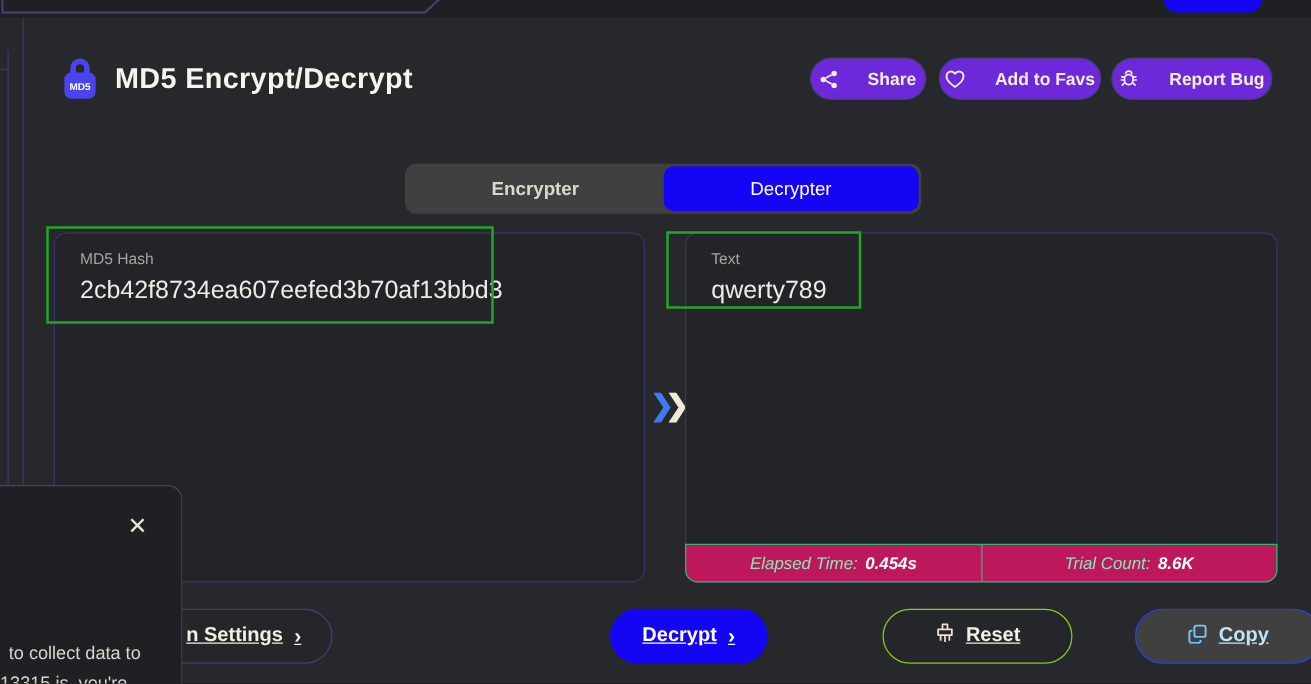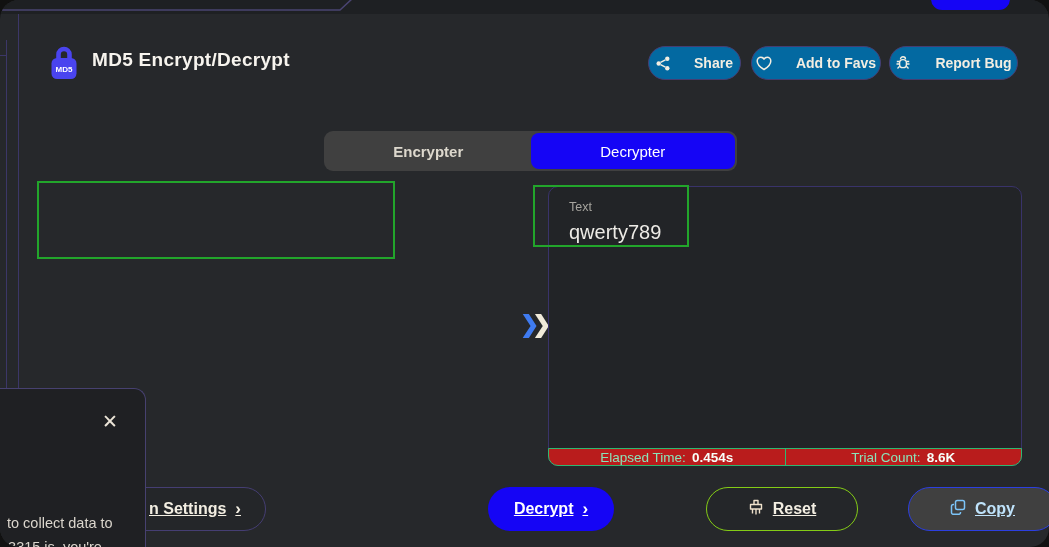--- a/index.html
+++ b/index.html
@@ -1,40 +1,40 @@
 <!DOCTYPE html>
 <html><head>
 <meta charset="utf-8">
 <style>
   * { margin:0; padding:0; box-sizing:border-box; }
   body { background:#111; }
   .screen {
     position:relative; width:1049px; height:547px; overflow:hidden;
-    background:#26282b; font-family:"Liberation Sans", sans-serif;border-radius:19px;
+    background:#26282b; font-family:"Liberation Sans", sans-serif;
   }
   
   .topbar { position:absolute; left:0; top:0; width:1049px; height:14px; background:#1e2023; }
   .top-tab-outline { position:absolute; left:0; top:0; }
   .top-blue-button {
     position:absolute; left:931px; top:-12px; width:79px; height:22px;
     background:#1505f5; border-radius:11px; cursor:pointer;
   }
   .chrome-vline1 { position:absolute; left:6px; top:40px; height:348px; width:0; border-left:1px solid #3c3768; }
   .chrome-vline2 { position:absolute; left:18px; top:14px; height:374px; width:0; border-left:1px solid #3c3768; }
   .chrome-hline  { position:absolute; left:0; top:55px; width:6px; height:0; border-top:1px solid #3c3768; }
 
   
   .app-icon { position:absolute; left:50px; top:45px; width:28px; height:35px; }
   .page-title {
-    position:absolute; left:92px; top:49px; font-size:19px; font-weight:700;
+    position:absolute; left:92px; top:49px; font-size:23px; font-weight:700;
     color:#f7f4ee; letter-spacing:.3px;
   }
   .hdr-btn {
     position:absolute; top:46px; height:34px; border:1px solid #453e73; border-radius:17px;
-    background:#0369a1; display:flex; align-items:center; justify-content:center; gap:24px;
+    background:#6d28d9; display:flex; align-items:center; justify-content:center; gap:24px;
     color:#f3eee2; font-size:14px; font-weight:700; cursor:pointer;
   }
   .hdr-btn svg { display:block; }
   .btn-share { left:648px; width:93px; }
   .btn-favs  { left:751px; width:130px; }
   .btn-bug   { left:889px; width:129px; }
 
   
   .tab-switcher {
     position:absolute; left:324px; top:131px; width:413px; height:40px;
@@ -48,23 +48,23 @@
   .panel {
     position:absolute; top:186px; height:280px; background:#222427;
     border:1px solid #39336a; border-radius:10px; padding:13px 20px; cursor:text;
   }
   .panel-left  { left:43px;  width:473px; }
   .panel-right { left:548px; width:474px; }
   .field-label { font-size:12.5px; color:#a6a49e; margin-bottom:7px; }
   .field-value { font-size:20px; color:#edebe6; }
 
   .stats-bar {
-    position:absolute; left:-1px; right:-1px; bottom:-1px; height:18px;
-    background:#b91c1c; border:1px solid #2eb872; border-radius:0 0 10px 10px;
-    display:flex; overflow:hidden;
+    position:absolute; left:-1px; right:-1px; bottom:-1px; height:31px;
+    background:#be185d; border:1px solid #2eb872; border-radius:0 0 10px 10px;
+    display:flex; overflow:hidden;font-style:italic;
   }
   .stats-cell { flex:1; display:flex; align-items:center; justify-content:center; gap:6px;
                 font-size:13.5px; color:#8be3b9; }
   .stats-cell + .stats-cell { border-left:1px solid #2eb872; }
   .stats-value { color:#f8fff9; font-weight:700; }
 
   .panel-arrow { position:absolute; left:520px; top:311px; font-size:23px; font-weight:700; }
   .panel-arrow .ch1 { color:#3f7bf0; }
   .panel-arrow .ch2 { color:#f0ead9; margin-left:-7px; }
 
@@ -151,20 +151,24 @@
       </svg>
     </span>
     <span>Add to Favs</span>
   </div>
 
   <div class="tab-switcher">
     <div class="tab">Encrypter</div>
     <div class="tab active">Decrypter</div>
   </div>
 
+  <div class="panel panel-left">
+    <div class="field-label">MD5 Hash</div>
+    <div class="field-value">2cb42f8734ea607eefed3b70af13bbd3</div>
+  </div>
 
   <div class="panel-arrow">
     <span class="ch1">❯</span><span class="ch2">❯</span>
   </div>
 
   <div class="panel panel-right">
     <div class="field-label">Text</div>
     <div class="field-value">qwerty789</div>
     <div class="stats-bar">
       <div class="stats-cell">

